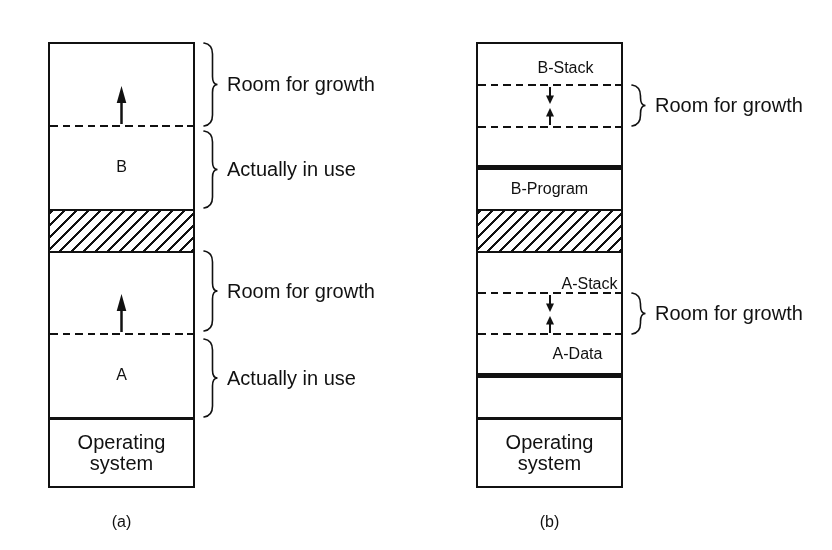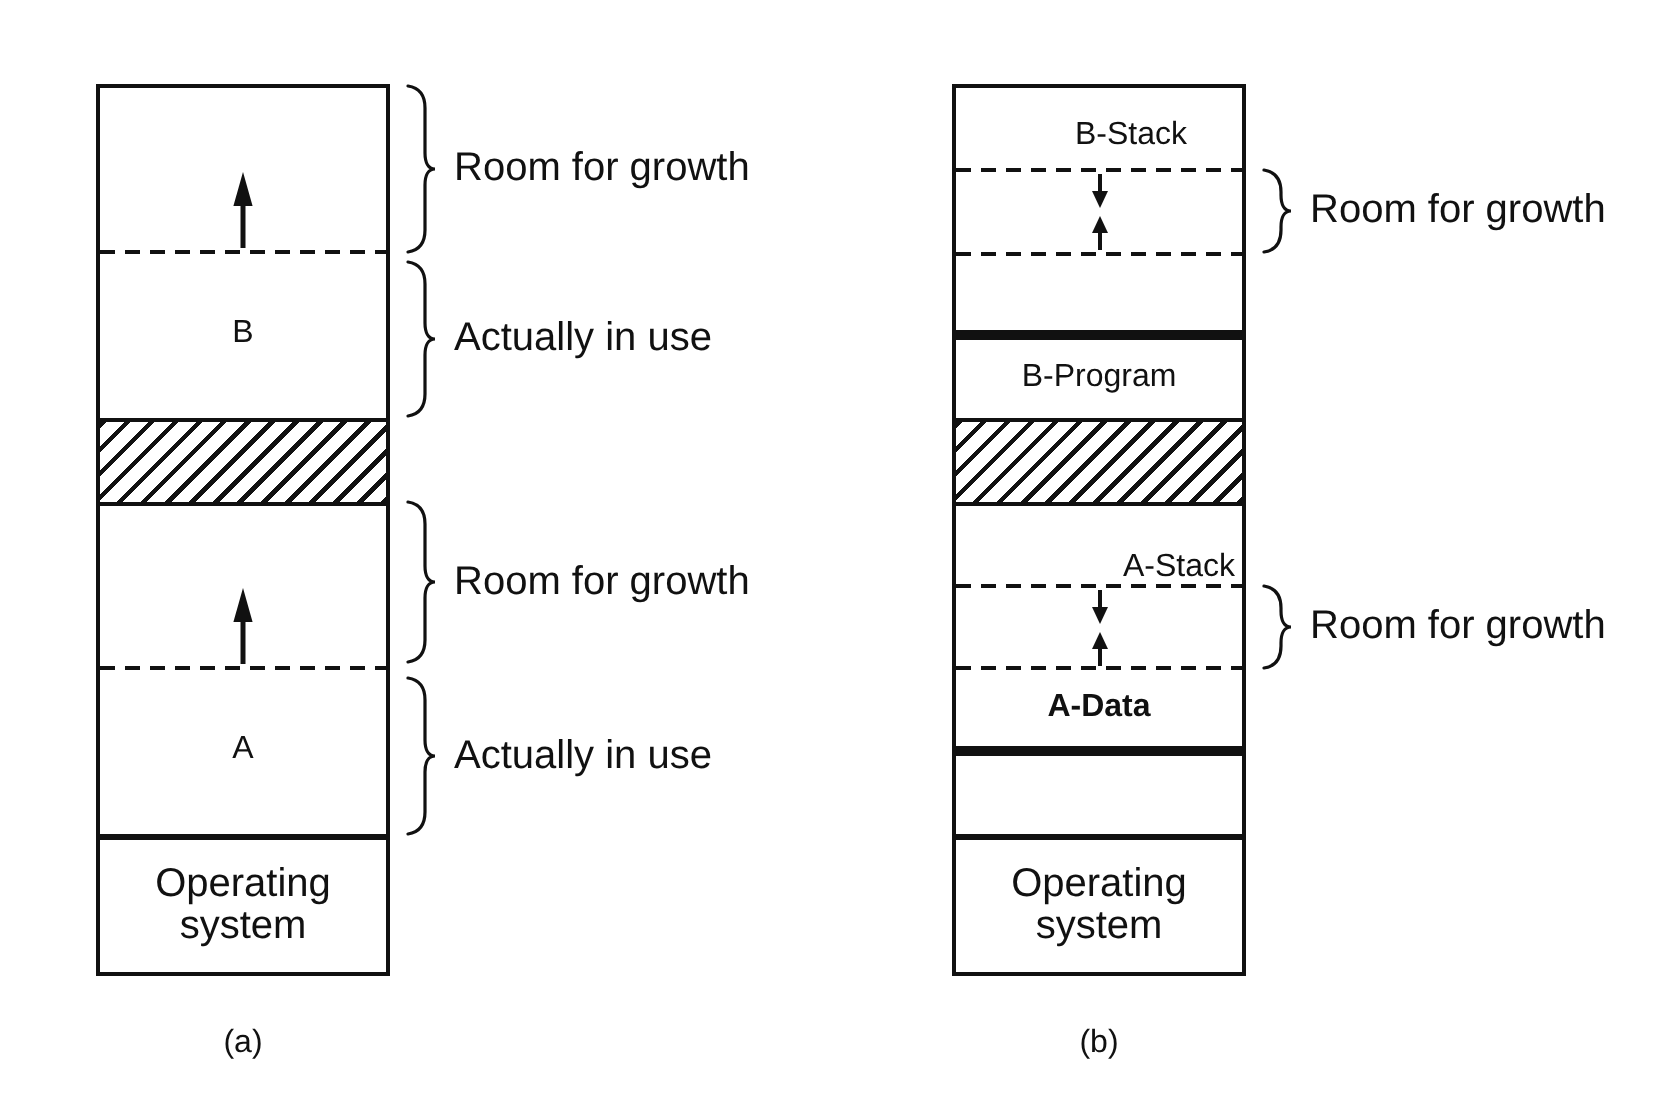--- a/index.html
+++ b/index.html
@@ -126,21 +126,21 @@
   <svg class="arr small abs" style="left:544px;top:295px;" width="12" height="17">
     <line x1="6" y1="0" x2="6" y2="9"></line>
     <polygon points="6,17 2,8.5 10,8.5"></polygon>
   </svg>
   <svg class="arr small abs" style="left:544px;top:316px;" width="12" height="17">
     <line x1="6" y1="17" x2="6" y2="8"></line>
     <polygon points="6,0 2,8.5 10,8.5"></polygon>
   </svg>
   <div class="hline dashed" style="left:478px;top:333px;"></div>
 
-  <div class="slabel" style="left:478px;top:344px;font-weight:bold;">A-Data</div>
+  <div class="slabel" style="left:506px;top:344px;">A-Data</div>
   <div class="hline thick5" style="left:478px;top:373px;"></div>
 
 
   <div class="hline thick3" style="left:478px;top:417px;"></div>
   <div class="oslabel" style="left:502px;top:432px;">Operating system</div>
 
   <svg class="brace abs" style="left:631px;top:84px;" width="16" height="43">
       <path d="M1,1 C7.5,2 9.5,6.5 9.5,12 L9.5,13.5 C9.5,18 11,21.5 14.5,21.5 C11,21.5 9.5,25 9.5,29.5 L9.5,31 C9.5,36.5 7.5,41 1,42"></path>
     </svg>
   <div class="blabel" style="left:655px;top:95px;">Room for growth</div>

